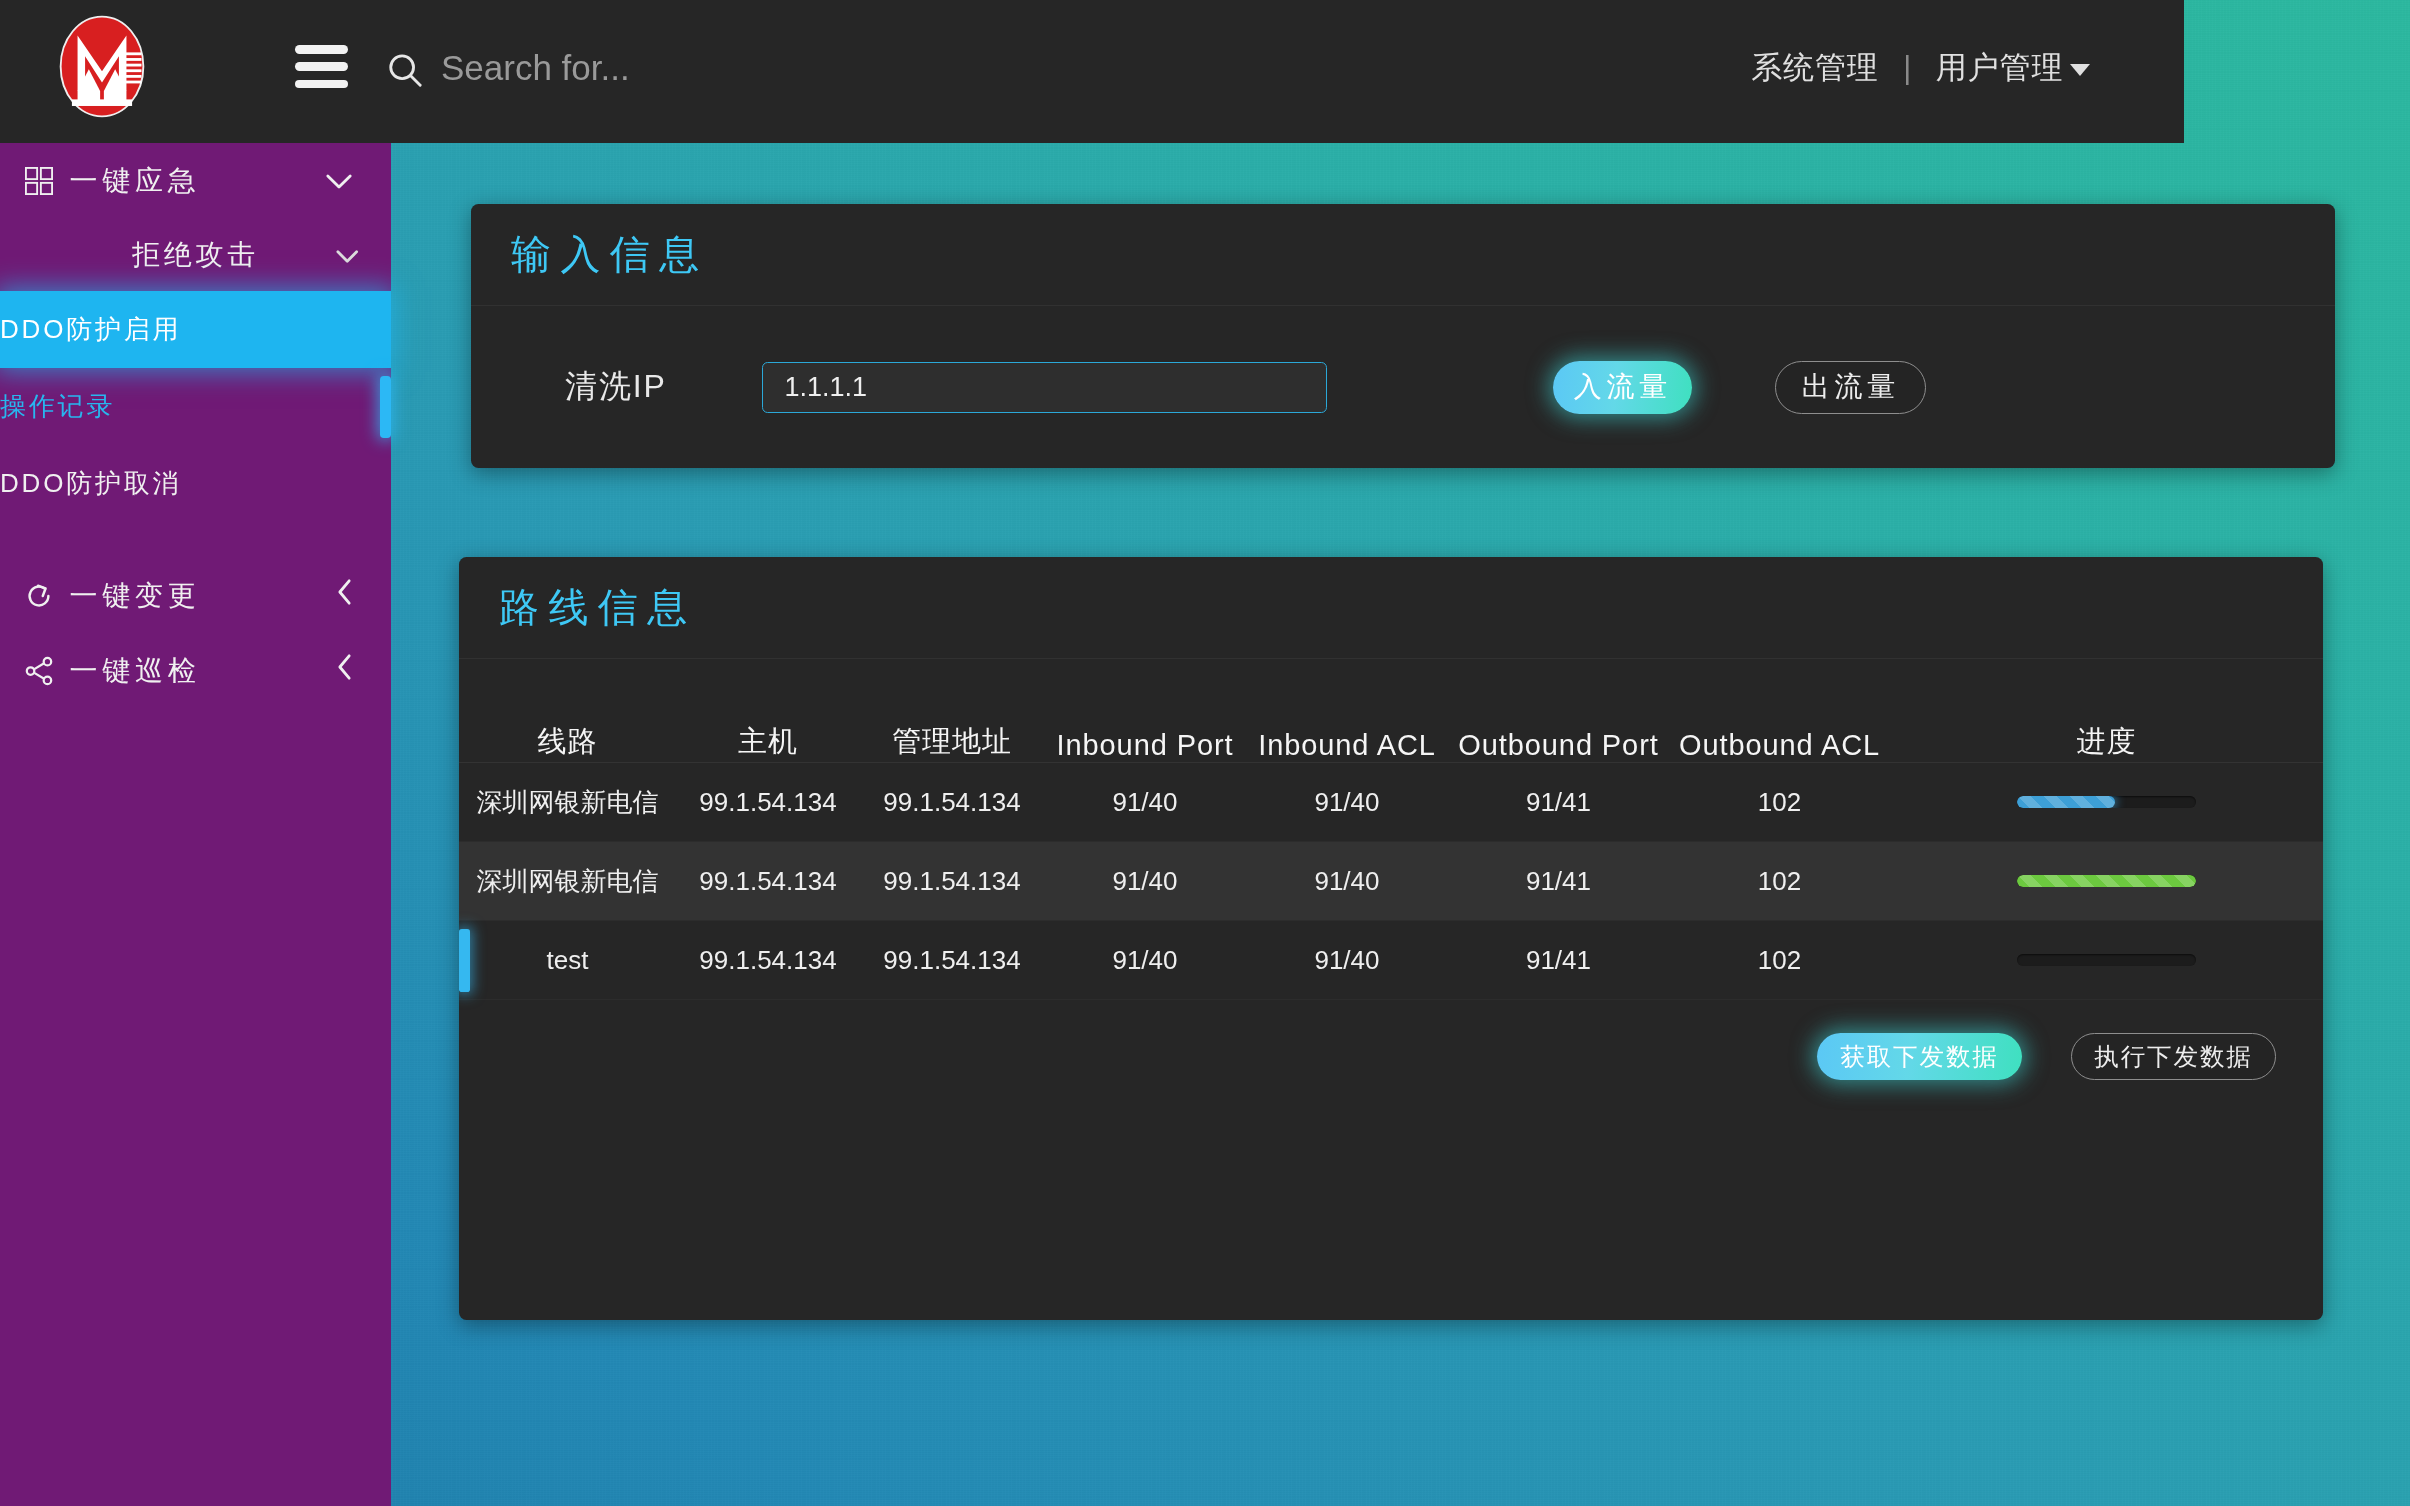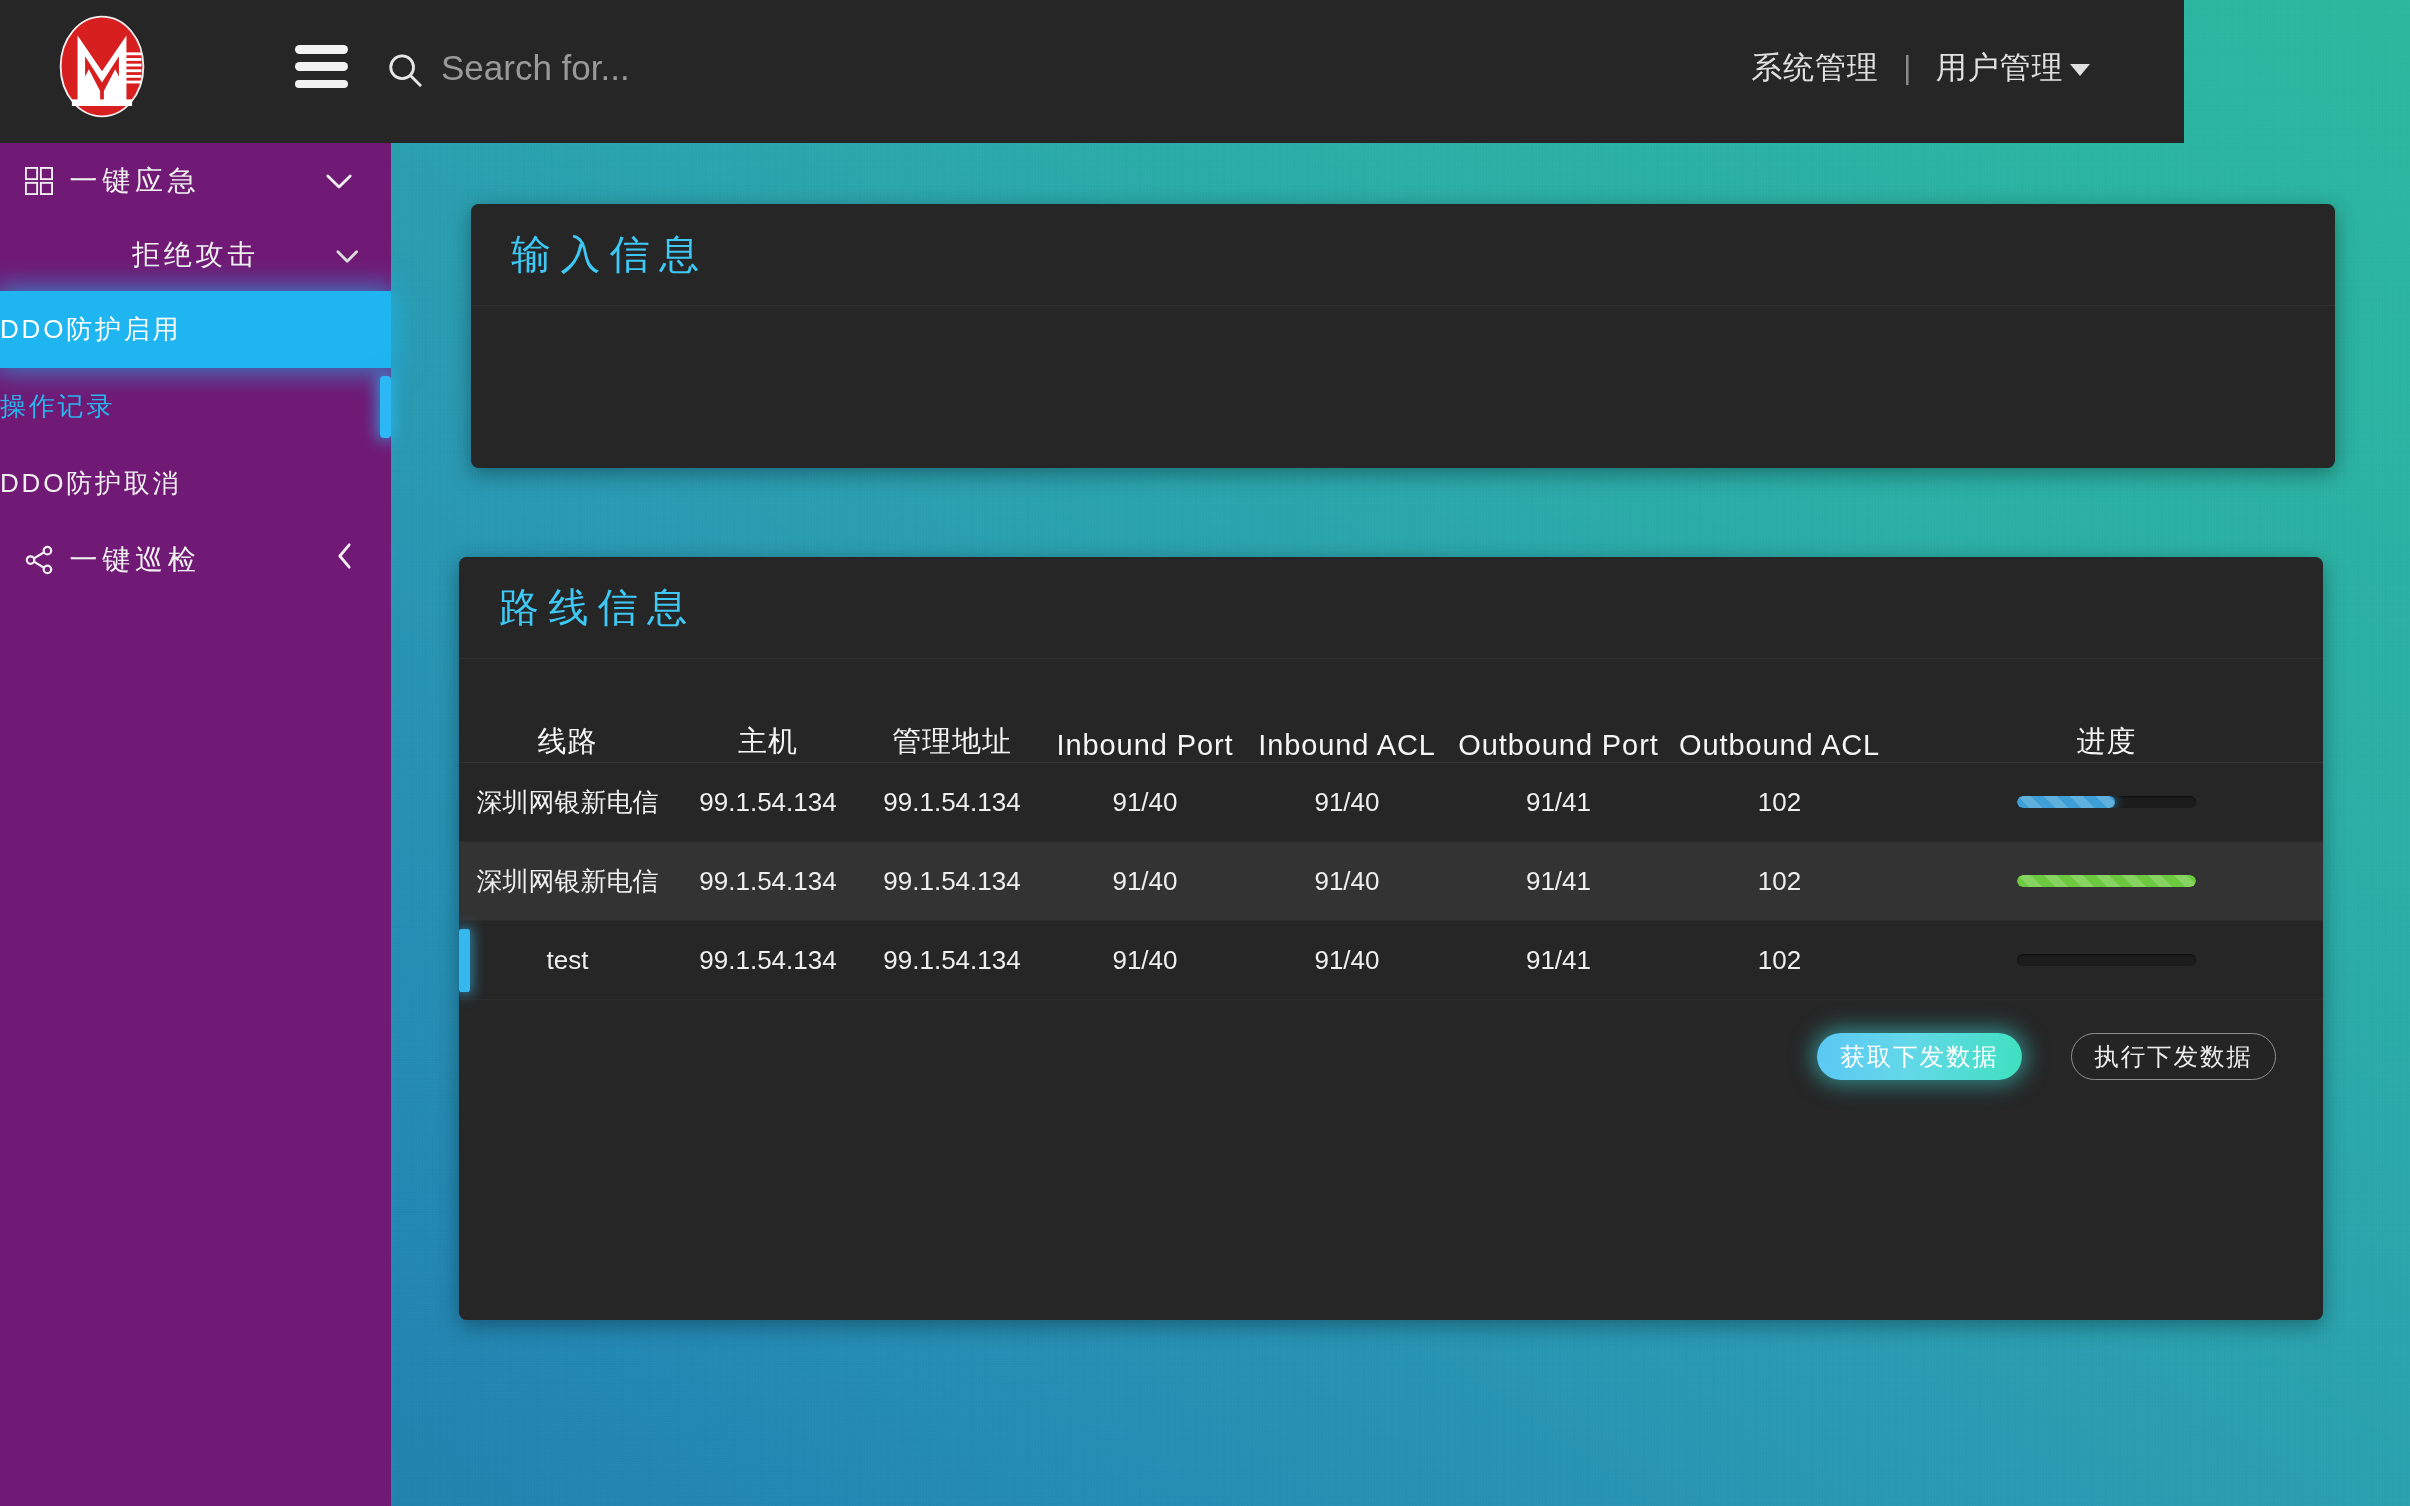--- a/index.html
+++ b/index.html
@@ -339,20 +339,34 @@
 
   <div class="side-leaf cyan-text">
     <span>操作记录</span>
     <span class="edge-indicator" style="top:7.5px;bottom:7.5px;"></span>
   </div>
 
   <div class="side-leaf">
     <span>DDO防护取消</span>
   </div>
 
+  <div class="side-group" style="margin-top:36px;">
+    <span class="sg-icon">
+      <svg viewBox="0 0 32 32" width="30" height="30">
+        <path d="M26 16 A10 10 0 1 1 22.5 8.4" fill="none" stroke="#f0f0f0" stroke-width="2.6" stroke-linecap="round"></path>
+        <polyline points="15,5 23,8 20,16" fill="none" stroke="#f0f0f0" stroke-width="2.6" stroke-linecap="round" stroke-linejoin="round"></polyline>
+      </svg>
+    </span>
+    <span class="sg-label">一键变更</span>
+    <span class="sg-chev">
+      <svg viewBox="0 0 18 30" width="17" height="28">
+        <polyline points="14,3 4,15 14,27" fill="none" stroke="#f0f0f0" stroke-width="3" stroke-linecap="round" stroke-linejoin="round"></polyline>
+      </svg>
+    </span>
+  </div>
 
   <div class="side-group">
     <span class="sg-icon">
       <svg viewBox="0 0 32 32" width="30" height="30">
         <circle cx="25" cy="6" r="4" fill="none" stroke="#f0f0f0" stroke-width="2.4"></circle>
         <circle cx="25" cy="26" r="4" fill="none" stroke="#f0f0f0" stroke-width="2.4"></circle>
         <circle cx="7" cy="16" r="4" fill="none" stroke="#f0f0f0" stroke-width="2.4"></circle>
         <line x1="11" y1="14" x2="21" y2="8" stroke="#f0f0f0" stroke-width="2.4"></line>
         <line x1="11" y1="18" x2="21" y2="24" stroke="#f0f0f0" stroke-width="2.4"></line>
       </svg>
@@ -364,20 +378,26 @@
       </svg>
     </span>
   </div>
 </div>
 
 <div class="main">
 
   <div class="panel" id="panel-input">
     <div class="panel-head">
       <div class="panel-title">输入信息</div>
+    </div>
+    <div class="input-row">
+      <div class="field-label">清洗IP</div>
+      <input class="ip-input" type="text" placeholder="" value="1.1.1.1" style="">
+      <button class="pill pill-primary" id="btn-inbound">入流量</button>
+      <button class="pill pill-outline" id="btn-outbound">出流量</button>
     </div>
   </div>
 
   <div class="panel" id="panel-route">
     <div class="panel-head">
       <div class="panel-title">路线信息</div>
     </div>
 
     <div class="table">
       <div class="thead">

